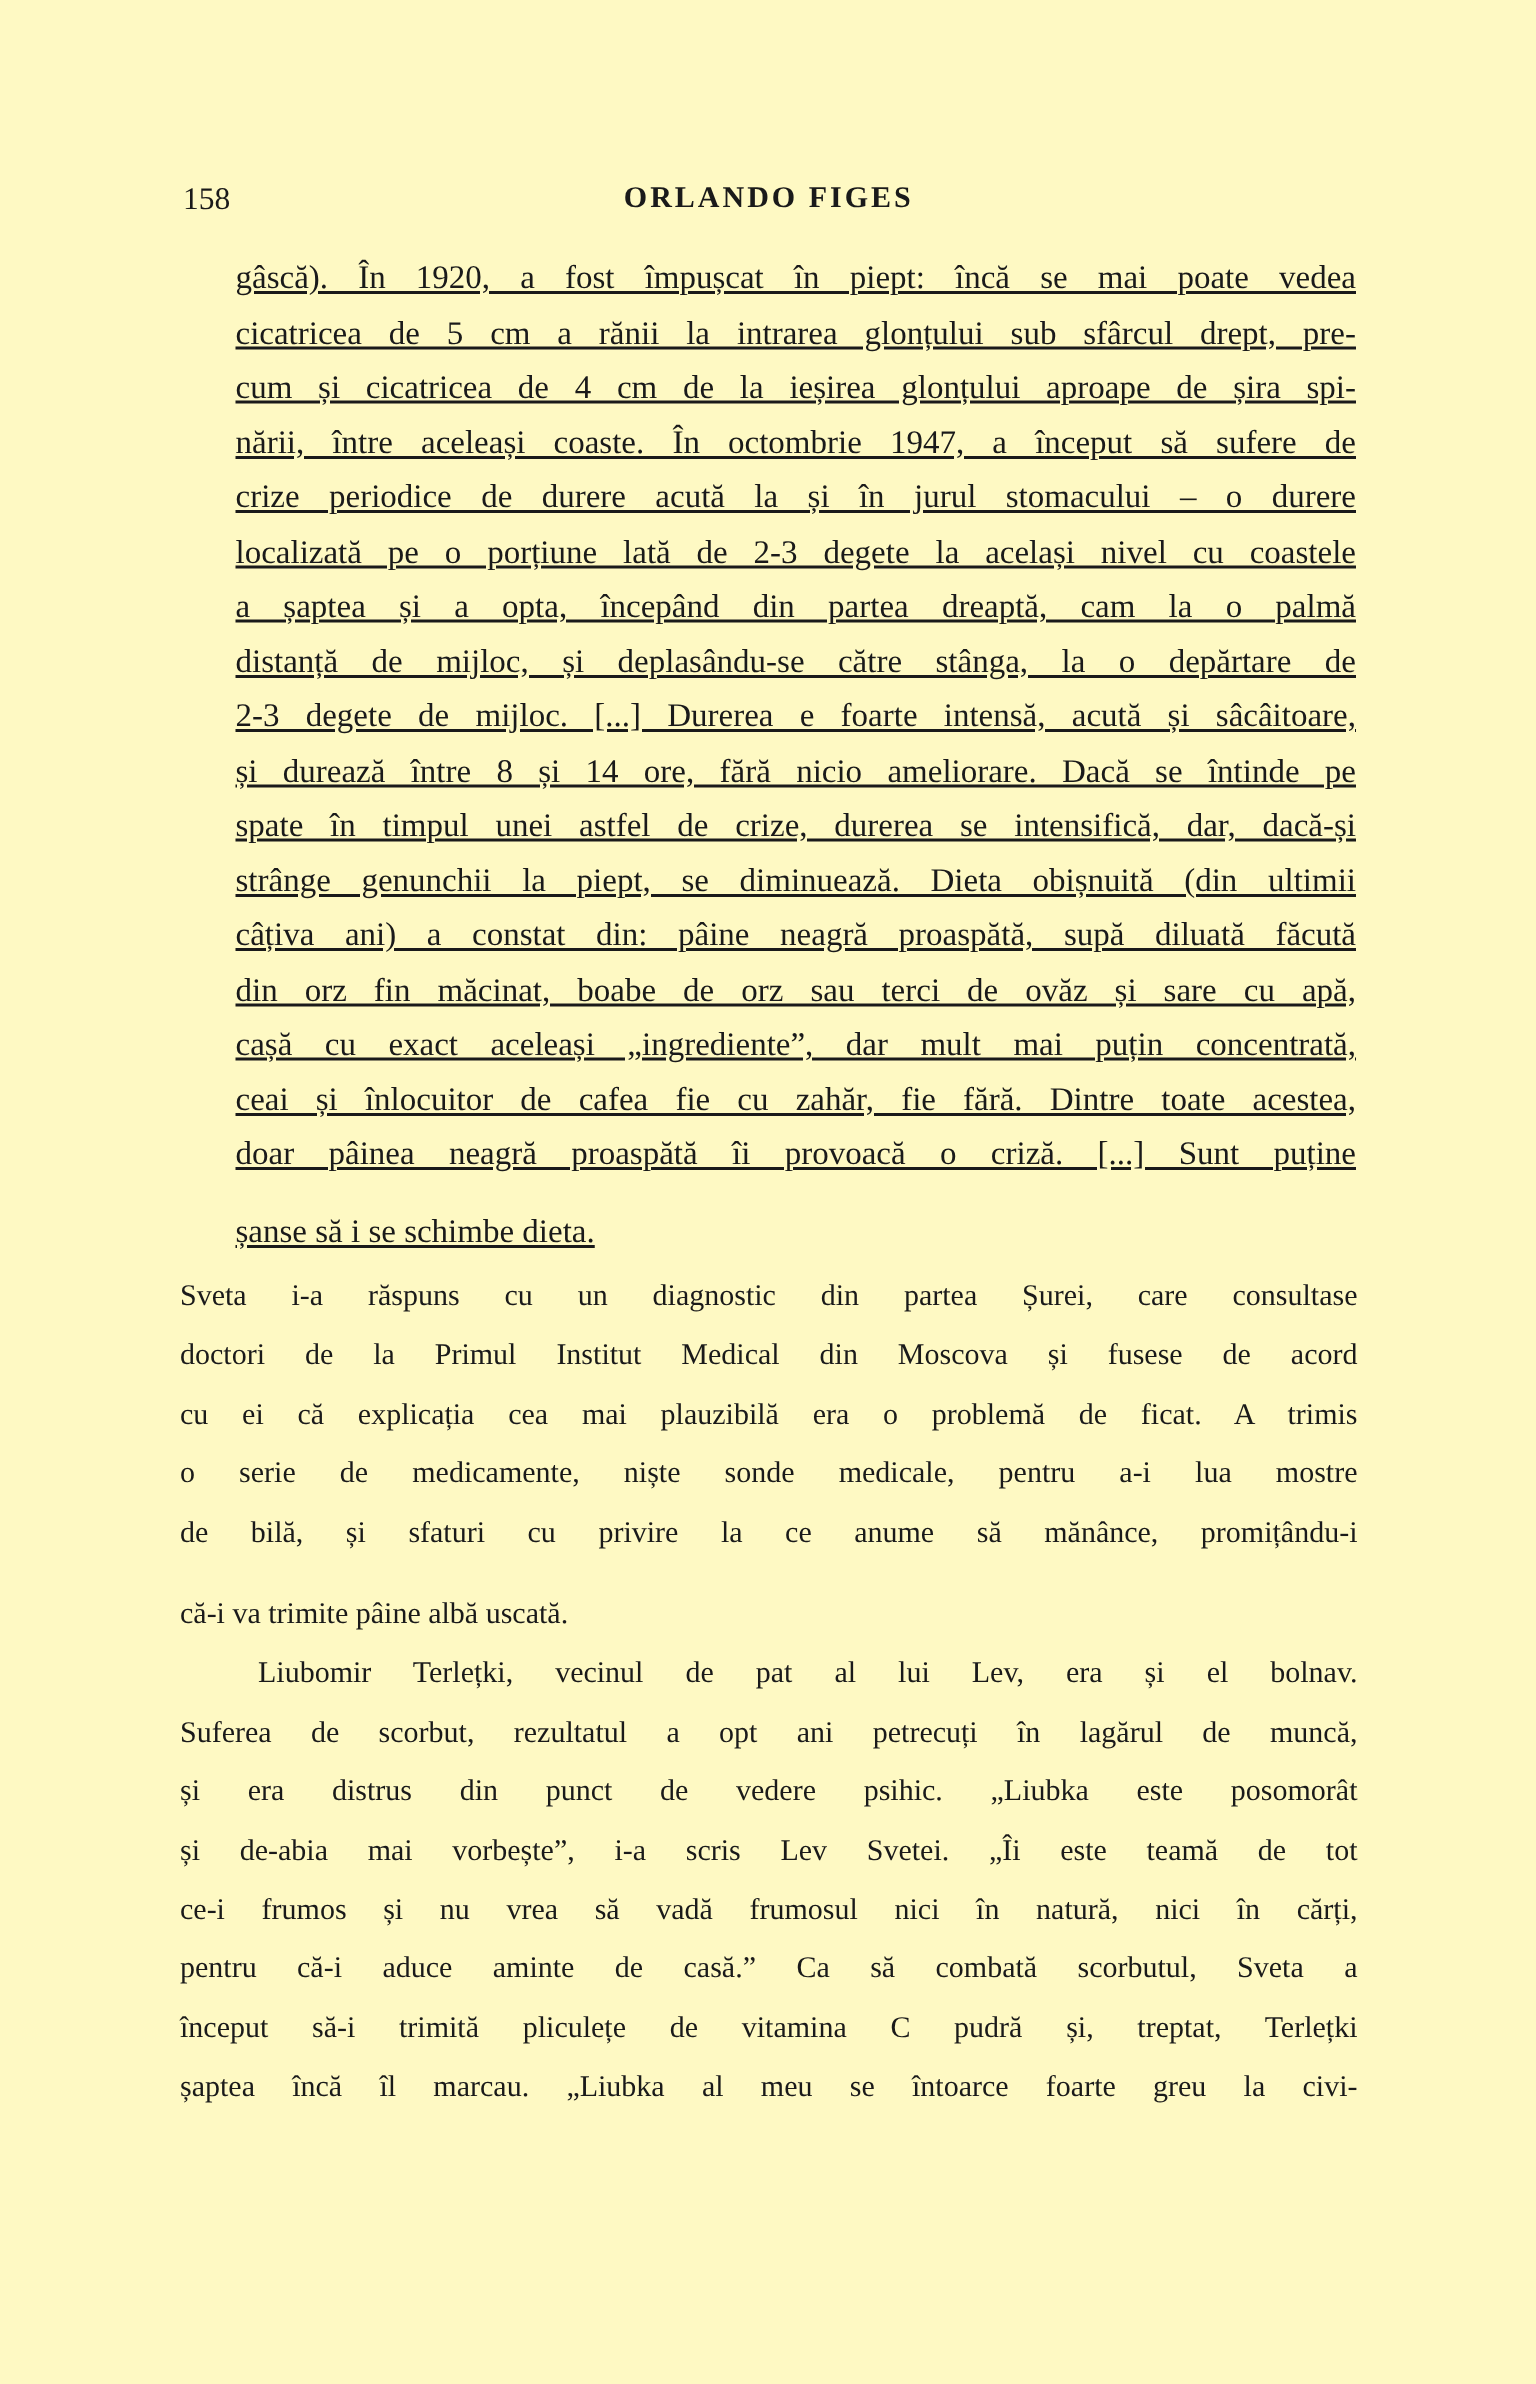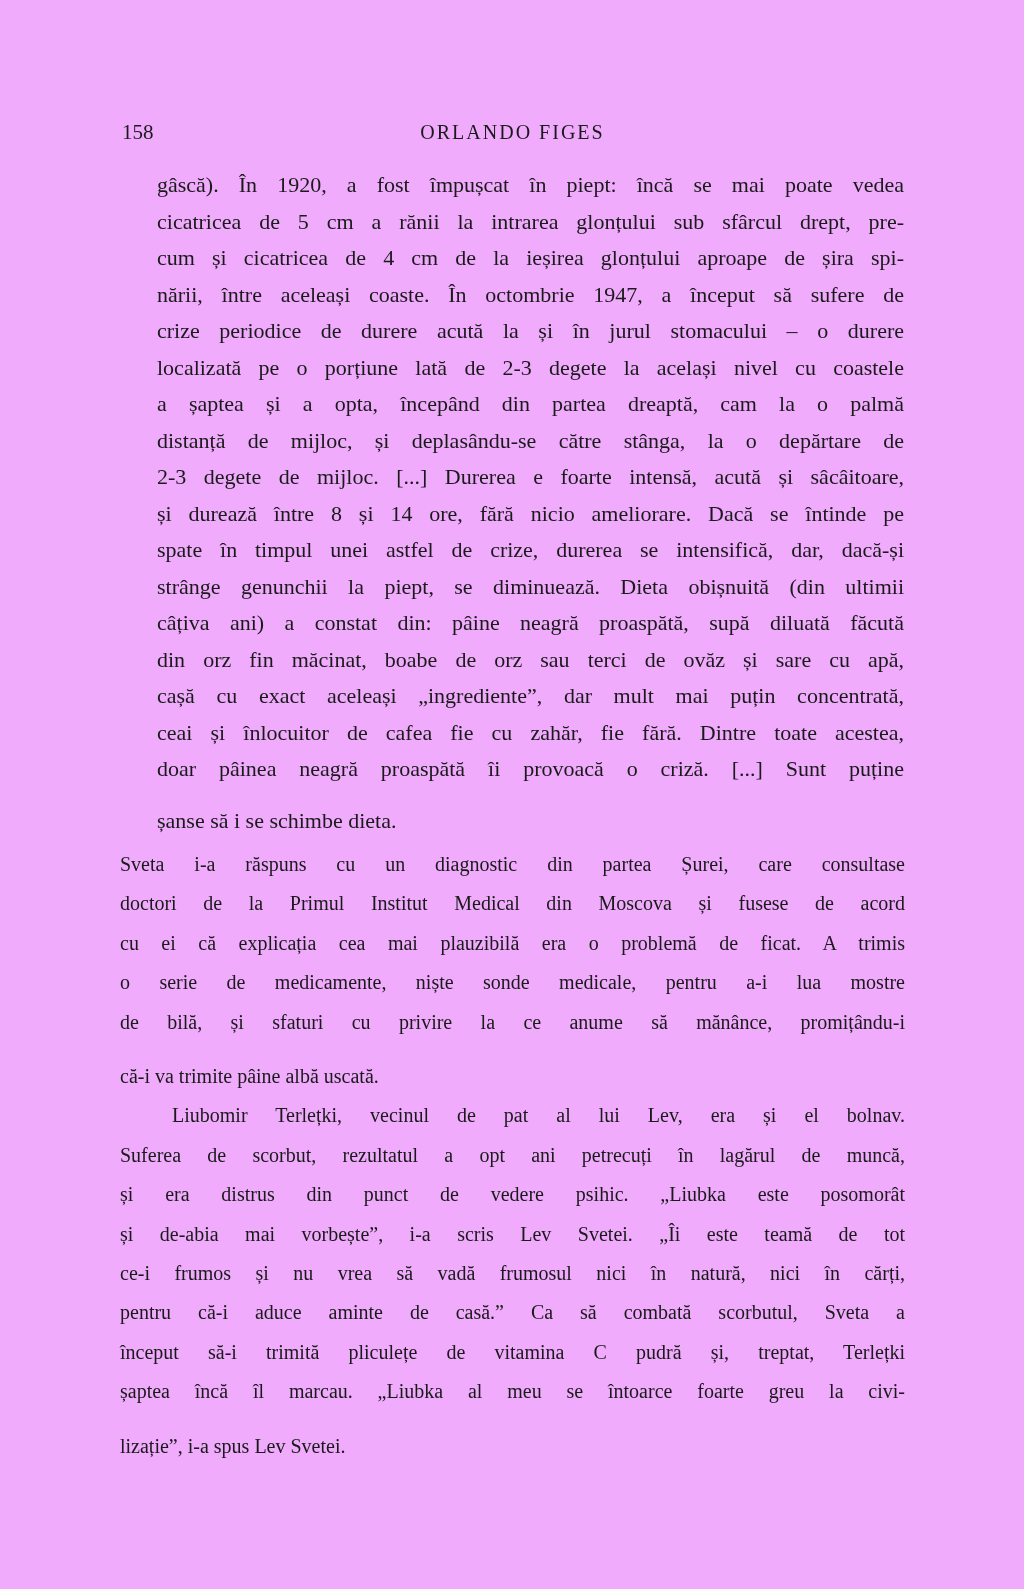--- a/index.html
+++ b/index.html
@@ -5,49 +5,51 @@
   html, body {
     margin: 0;
     padding: 0;
     background: #e8e8e8;
   }
   .page {
     position: relative;
     width: 1024px;
     height: 1589px;
     margin: 0 auto;
-    background: #f0abfc;
+    background: #fef9c3;
     color: #1a1a1a;
     font-family: "Liberation Serif", "DejaVu Serif", serif;
     overflow: hidden;
   }
   .page-number {
     position: absolute;
     left: 122px;
     top: 120px;
     font-size: 21px;
     line-height: 24px;
   }
   .running-header {
     position: absolute;
     left: 120px;
     top: 120px;
     width: 785px;
     text-align: center;
     font-size: 20px;
     line-height: 24px;
     letter-spacing: 2px;
+    font-weight: bold;
   }
   .block-quote {
     position: absolute;
     left: 157px;
     top: 167px;
     width: 747px;
     font-size: 22px;
     line-height: 36.5px;
+    text-decoration: underline;
   }
   .body-text {
     position: absolute;
     left: 120px;
     top: 845px;
     width: 785px;
     font-size: 20px;
     line-height: 39.4px;
   }
   .line {
@@ -104,17 +106,16 @@
       </div>
     <div class="indent-first">
         <div class="line">Liubomir Terlețki, vecinul de pat al lui Lev, era și el bolnav.</div>
         <div class="line">Suferea de scorbut, rezultatul a opt ani petrecuți în lagărul de muncă,</div>
         <div class="line">și era distrus din punct de vedere psihic. „Liubka este posomorât</div>
         <div class="line">și de-abia mai vorbește”, i-a scris Lev Svetei. „Îi este teamă de tot</div>
         <div class="line">ce-i frumos și nu vrea să vadă frumosul nici în natură, nici în cărți,</div>
         <div class="line">pentru că-i aduce aminte de casă.” Ca să combată scorbutul, Sveta a</div>
         <div class="line">început să-i trimită pliculețe de vitamina C pudră și, treptat, Terlețki</div>
         <div class="line">șaptea încă îl marcau. „Liubka al meu se întoarce foarte greu la civi-</div>
-        <div class="line last-line">lizație”, i-a spus Lev Svetei.</div>
       </div>
   </div>
 
 </div>
 
 </body></html>

